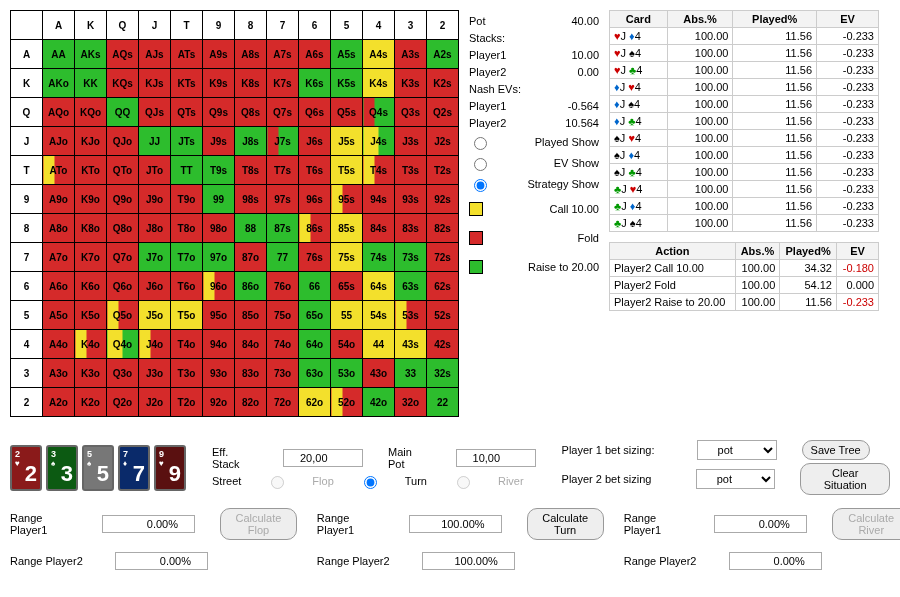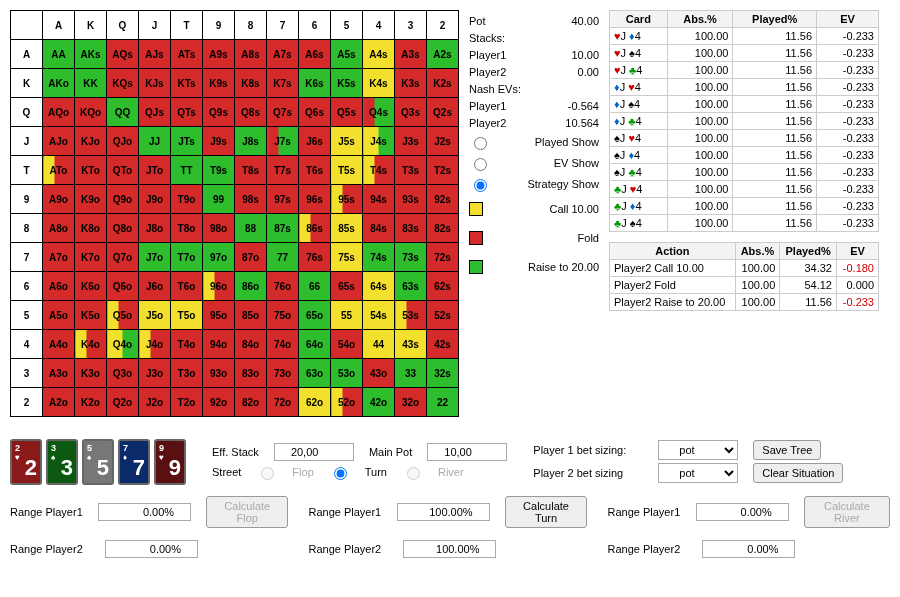--- a/index.html
+++ b/index.html
@@ -24,23 +24,23 @@
 .tbl th { background:#f3f3f3; text-align:center;}
 .tbl td.left { text-align:left; }
 .card-combo { white-space:nowrap; }
 .heart{color:#c00;} .diamond{color:#06c;} .spade{color:#000;} .club{color:#090;}
 .board-row{ display:flex; gap:6px; align-items:center; margin-top:20px;}
 .card { width:32px; height:46px; border-radius:3px; position:relative; color:#fff; font-weight:bold; border:2px solid #666;}
 .card .rank{ position:absolute; top:2px; left:3px; font-size:9px;}
 .card .suit{ position:absolute; top:12px; left:3px; font-size:8px;}
 .card .big{ position:absolute; bottom:2px; right:3px; font-size:22px;}
 .card.r{ background:#8a1a1a;} .card.g{background:#0c5a12;} .card.gr{background:#777;} .card.b{background:#0a2a6a;} .card.dr{background:#5a1010;}
-.ctrl-row{ display:flex; align-items:center; gap:15px; margin:3px 0;}
+.ctrl-row{ display:flex; align-items:center; gap:25px; margin:3px 0;}
 input[type=text],select{ font-size:11px; padding:2px 16px; border:1px solid #aaa; background:#fff;}
-button{ font-size:11px; padding:3px 8px; border:1px solid #999; background:#eee; border-radius:3px;}
+button{ font-size:11px; padding:3px 8px; border:1px solid #999; background:#eee; border-radius:10px;}
 button:disabled{color:#aaa;}
 .calc-grid{ display:flex; gap:20px; margin-top:7px; align-items:flex-start;}
 .calc-col{ display:flex; flex-direction:column; gap:6px;}
 .red-ev{ color:#c00;}
 .right-col{ display:flex; flex-direction:column; gap:10px;}
 </style>
 </head>
 <body>
 
 <div class="top-row">

